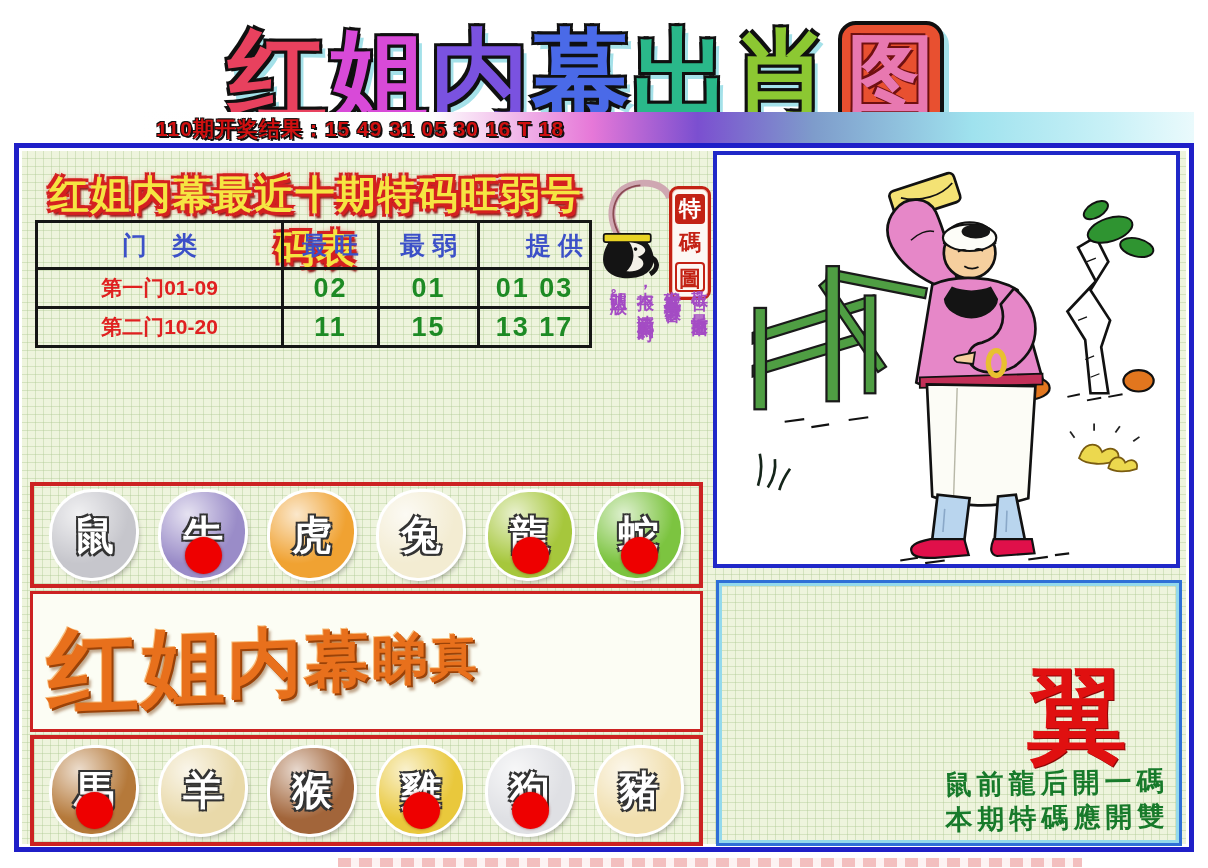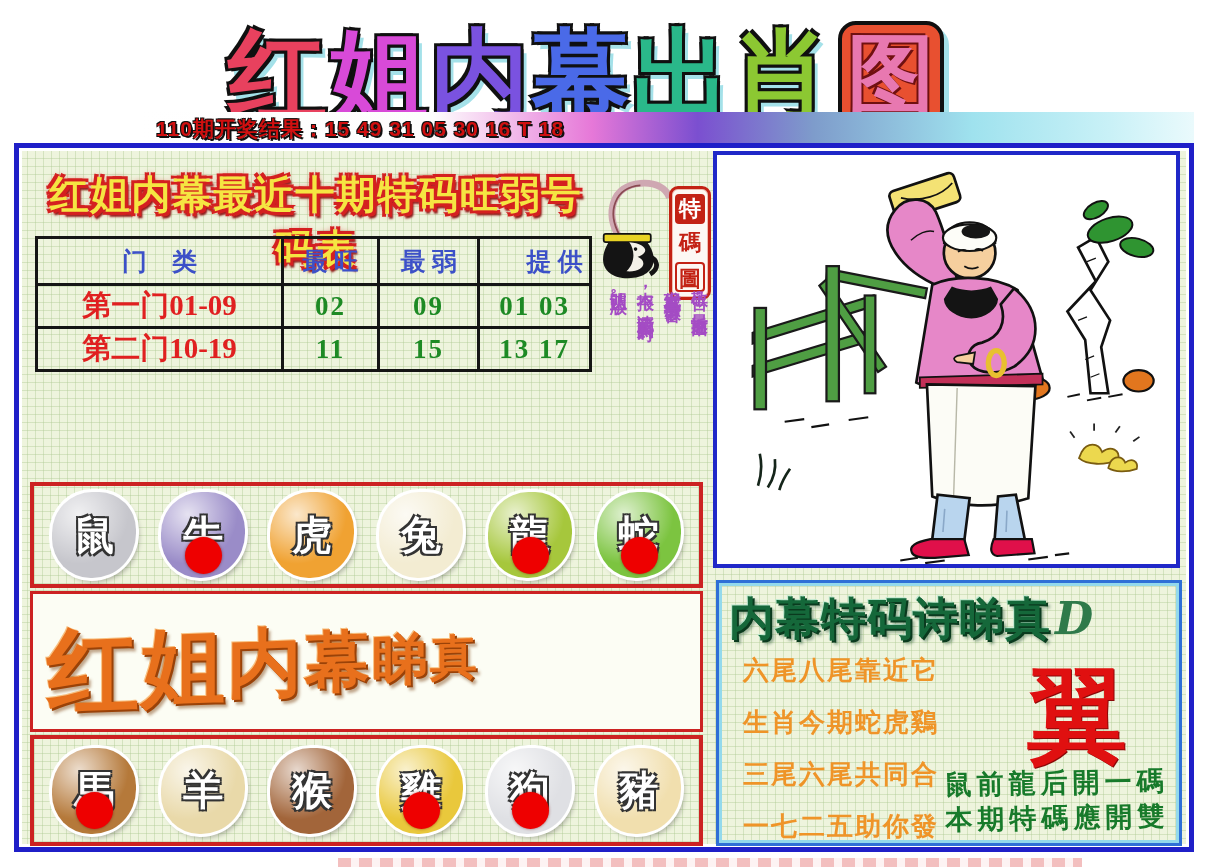--- a/index.html
+++ b/index.html
@@ -27,26 +27,26 @@
       background-image:repeating-linear-gradient(0deg, rgba(168,198,140,.38) 0 1px, transparent 1px 8px),
                        repeating-linear-gradient(90deg, rgba(168,198,140,.38) 0 1px, transparent 1px 8px); }
   .grid-bg { background-color:#eef4dd;
       background-image:repeating-linear-gradient(0deg, rgba(168,198,140,.38) 0 1px, transparent 1px 8px),
                        repeating-linear-gradient(90deg, rgba(168,198,140,.38) 0 1px, transparent 1px 8px); }
 
   
   .table-title { position:absolute; left:18px; top:20px; width:558px; text-align:center;
       font-size:39px; font-weight:bold; color:#f5e542; letter-spacing:2px;
       text-shadow:-3px -3px 0 #d42020, 3px -3px 0 #d42020, -3px 3px 0 #d42020, 3px 3px 0 #d42020, 0 0 7px #d42020, 4px 5px 2px #8a1818; }
-  table.stats { position:absolute; left:16px; top:88px; border-collapse:collapse;font-family:Liberation Serif, serif; }
+  table.stats { position:absolute; left:16px; top:72px; border-collapse:collapse; }
   table.stats th, table.stats td { border:3px solid #151515; text-align:center; vertical-align:middle; }
   table.stats th { height:47px; font-size:25px; font-weight:bold; color:#3c50c8; }
   table.stats td { height:39px; }
   .col-cat { width:246px; } .col-a { width:96px; } .col-b { width:100px; } .col-c { width:112px;padding-left:40px; }
-  td.cat { font-size:29px; color:#e02020; font-weight:bold; letter-spacing:0;margin-left:38px; }
+  td.cat { font-size:21px; color:#e02020; font-weight:bold; letter-spacing:0;margin-left:38px; }
   td.num { font-size:27px; color:#1d8a24; font-weight:bold; letter-spacing:2px; }
 
   
   .logo-pot { position:absolute; left:566px; top:20px; width:90px; height:120px; }
   .seal { position:absolute; left:650px; top:38px; width:42px; border:3px solid #c32214; border-radius:9px;
       background:#fdf8f3; padding:5px 3px; display:flex; flex-direction:column; gap:4px; align-items:center;
       box-shadow:0 0 0 1px rgba(230,150,130,.6) inset; }
   .seal-char { width:30px; height:30px; display:grid; place-items:center; font-size:22px; font-weight:bold;
       color:#c32214; font-family:"DejaVu Serif", serif; }
   .seal-char.filled { background:#c32214; color:#fff; border-radius:4px; }
@@ -133,25 +133,25 @@
           <th class="col-cat">门　类</th>
           <th class="col-a">最 旺</th>
           <th class="col-b">最 弱</th>
           <th class="col-c">提 供</th>
         </tr>
       </thead>
       <tbody>
         <tr>
           <td class="cat">第一门01-09</td>
           <td class="num">02</td>
-          <td class="num">09</td>
+          <td class="num">01</td>
           <td class="num">01 03</td>
         </tr>
         <tr>
-          <td class="cat">第二门10-19</td>
+          <td class="cat">第二门10-20</td>
           <td class="num">11</td>
           <td class="num">15</td>
           <td class="num">13 17</td>
         </tr>
       </tbody>
     </table>
 
     <svg class="logo-pot" viewBox="0 0 130 155">
       <path d="M50,92 C28,55 40,16 80,13 C102,11 118,20 122,34" fill="none" stroke="#cfa8b2" stroke-width="10"></path>
       <path d="M50,88 C31,54 43,19 80,16" fill="none" stroke="#8a4a52" stroke-width="2.5"></path>
@@ -351,29 +351,20 @@
       </div>
       <div class="sticker">
         <div class="blob" style="background-color: rgb(241, 223, 174);">
             <span>豬</span>
           </div>
 
       </div>
     </div>
 
     <div class="poem-panel grid-bg">
-      <div class="poem-title-row">
-        <span class="poem-title">内幕特码诗睇真</span><span class="poem-flourish">D</span>
-      </div>
-      <div class="poem-lines">
-        <div class="poem-line">六尾八尾靠近它</div>
-        <div class="poem-line">生肖今期蛇虎鷄</div>
-        <div class="poem-line">三尾六尾共同合</div>
-        <div class="poem-line">一七二五助你發</div>
-      </div>
       <div class="big-char">翼</div>
       <div class="couplet">
         <div>鼠前龍后開一碼</div>
         <div>本期特碼應開雙</div>
       </div>
     </div>
 
   </div>
 
   <div class="cutoff"></div>

